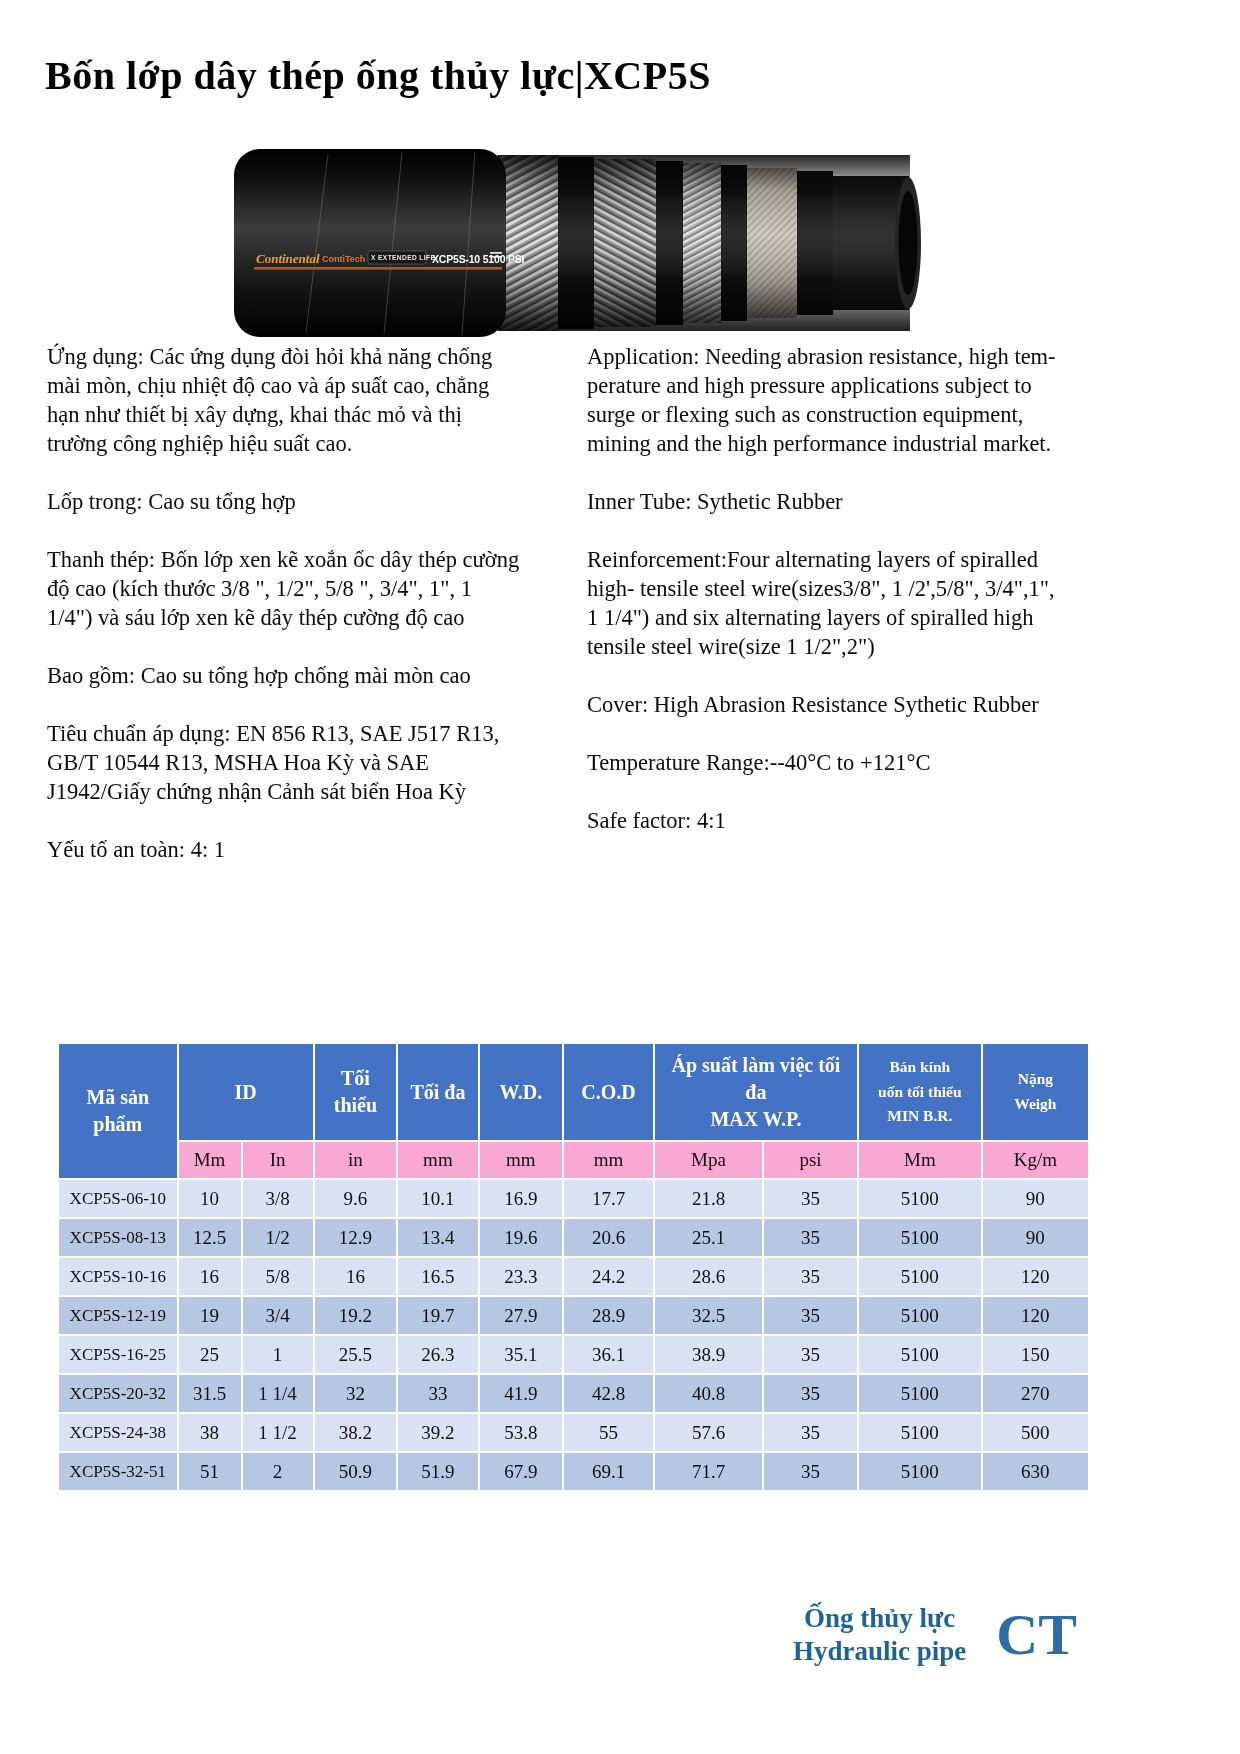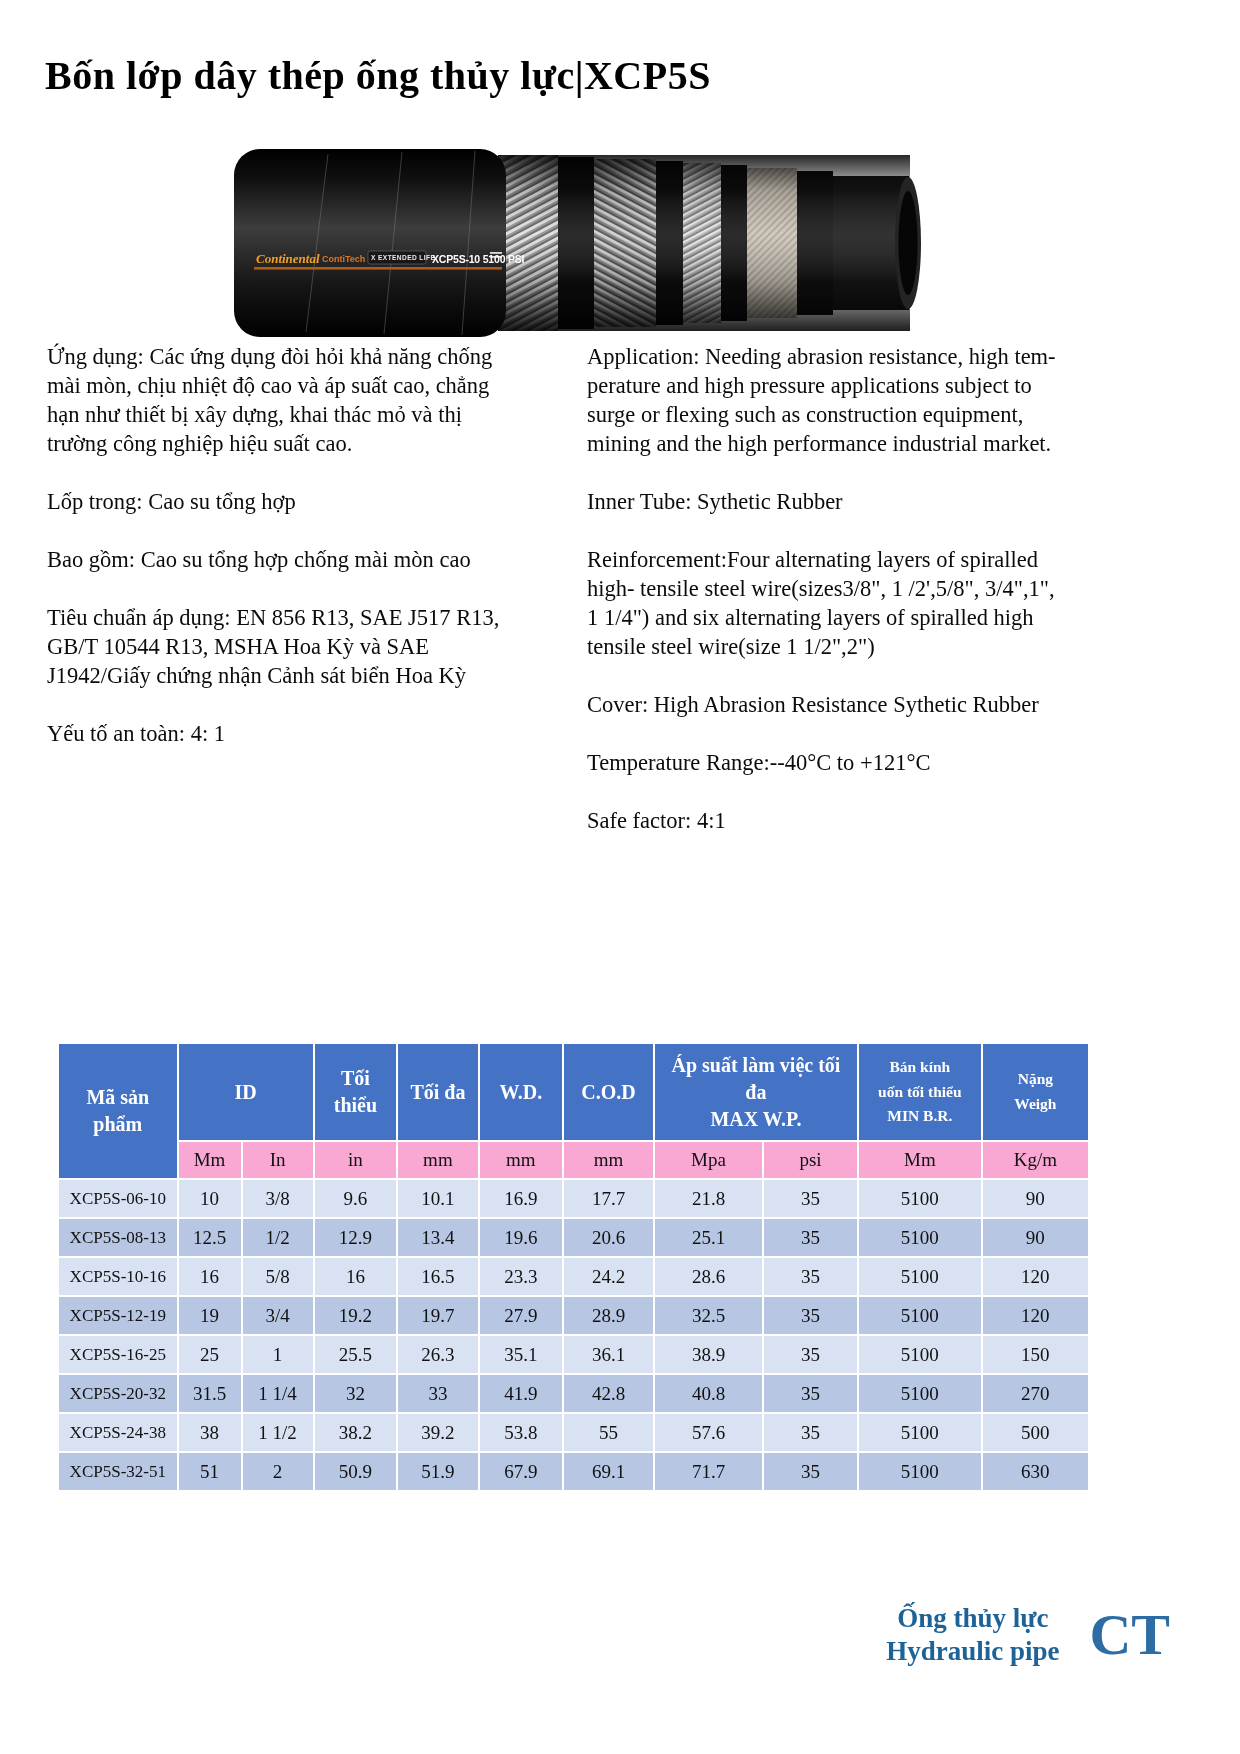--- a/index.html
+++ b/index.html
@@ -43,21 +43,21 @@
   table.spec thead tr.main th.small{font-size:15.5px;line-height:1.6;}
   table.spec thead tr.units th{
     background:#f9a8d4;color:#111;font-weight:normal;font-size:19px;height:32px;
   }
   table.spec tbody td{font-size:19px;height:33px;color:#111;}
   table.spec tbody td.code{font-size:17px;}
   table.spec tbody tr:nth-child(odd) td{background:#D9E2F2;}
   table.spec tbody tr:nth-child(even) td{background:#B7C7E3;}
   .footer{
     position:absolute;left:700px;top:1580px;width:470px;height:110px;
-    display:flex;align-items:center;justify-content:flex-end;gap:30px;
+    display:flex;align-items:center;justify-content:center;gap:30px;
   }
   .footer-text{
     text-align:center;color:#1E6398;font-weight:bold;
     font-size:27px;line-height:33px;font-family:"Liberation Serif",serif;
   }
   .footer-logo{
     color:#2E6DA4;font-weight:bold;font-size:58px;
     font-family:"Liberation Serif",serif;line-height:1;
   }
 </style>
@@ -134,20 +134,23 @@
     </svg>
   </figure>
 
   <div class="columns">
     <div class="col col-left">
         <p>Ứng dụng: Các ứng dụng đòi hỏi khả năng chống
 mài mòn, chịu nhiệt độ cao và áp suất cao, chẳng
 hạn như thiết bị xây dựng, khai thác mỏ và thị
 trường công nghiệp hiệu suất cao.</p>
         <p>Lốp trong: Cao su tổng hợp</p>
+        <p>Thanh thép: Bốn lớp xen kẽ xoắn ốc dây thép cường
+độ cao (kích thước 3/8 ", 1/2", 5/8 ", 3/4", 1", 1
+1/4") và sáu lớp xen kẽ dây thép cường độ cao</p>
         <p>Bao gồm: Cao su tổng hợp chống mài mòn cao</p>
         <p>Tiêu chuẩn áp dụng: EN 856 R13, SAE J517 R13,
 GB/T 10544 R13, MSHA Hoa Kỳ và SAE
 J1942/Giấy chứng nhận Cảnh sát biển Hoa Kỳ</p>
         <p>Yếu tố an toàn: 4: 1</p>
       </div>
     <div class="col col-right">
         <p>Application: Needing abrasion resistance, high tem-
 perature and high pressure applications subject to
 surge or flexing such as construction equipment,

